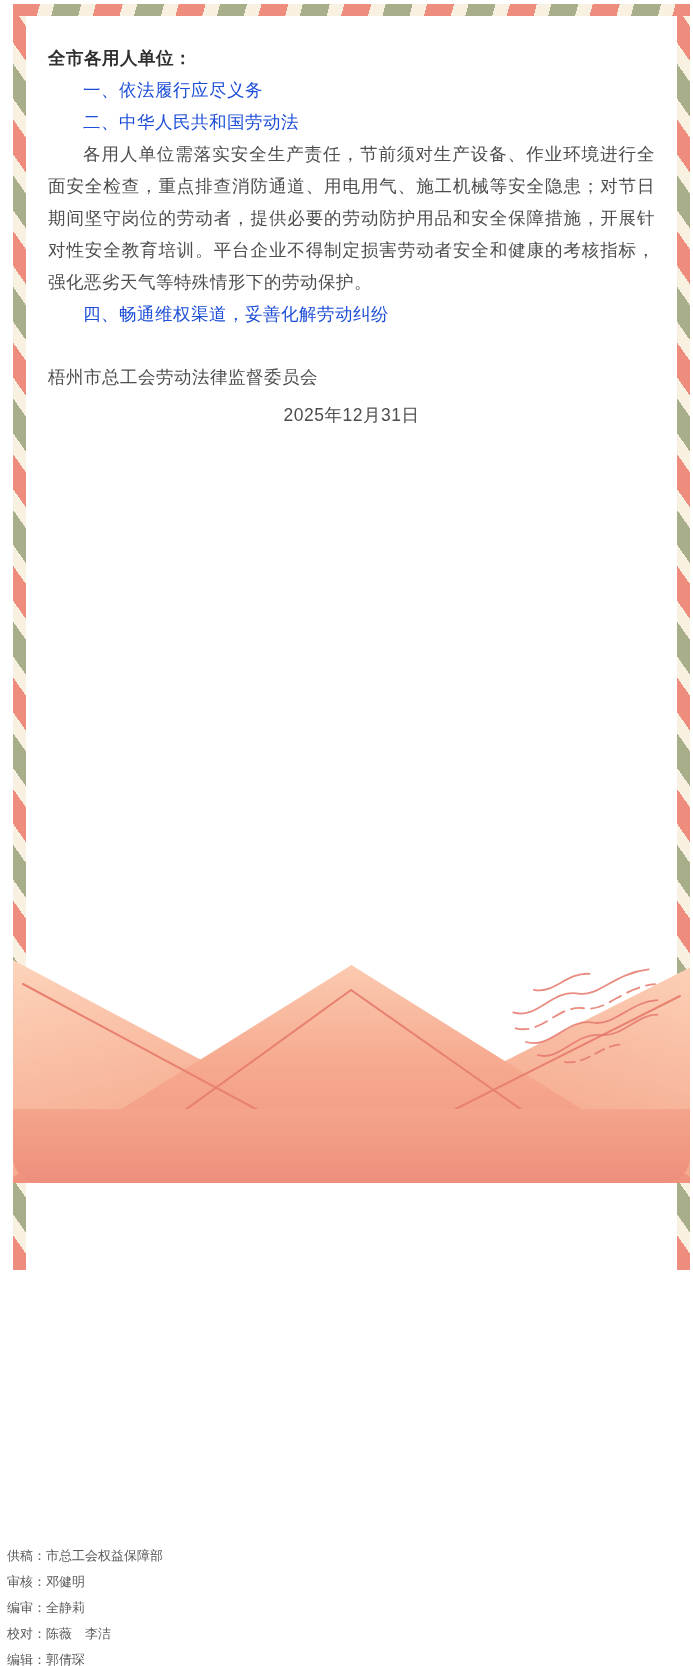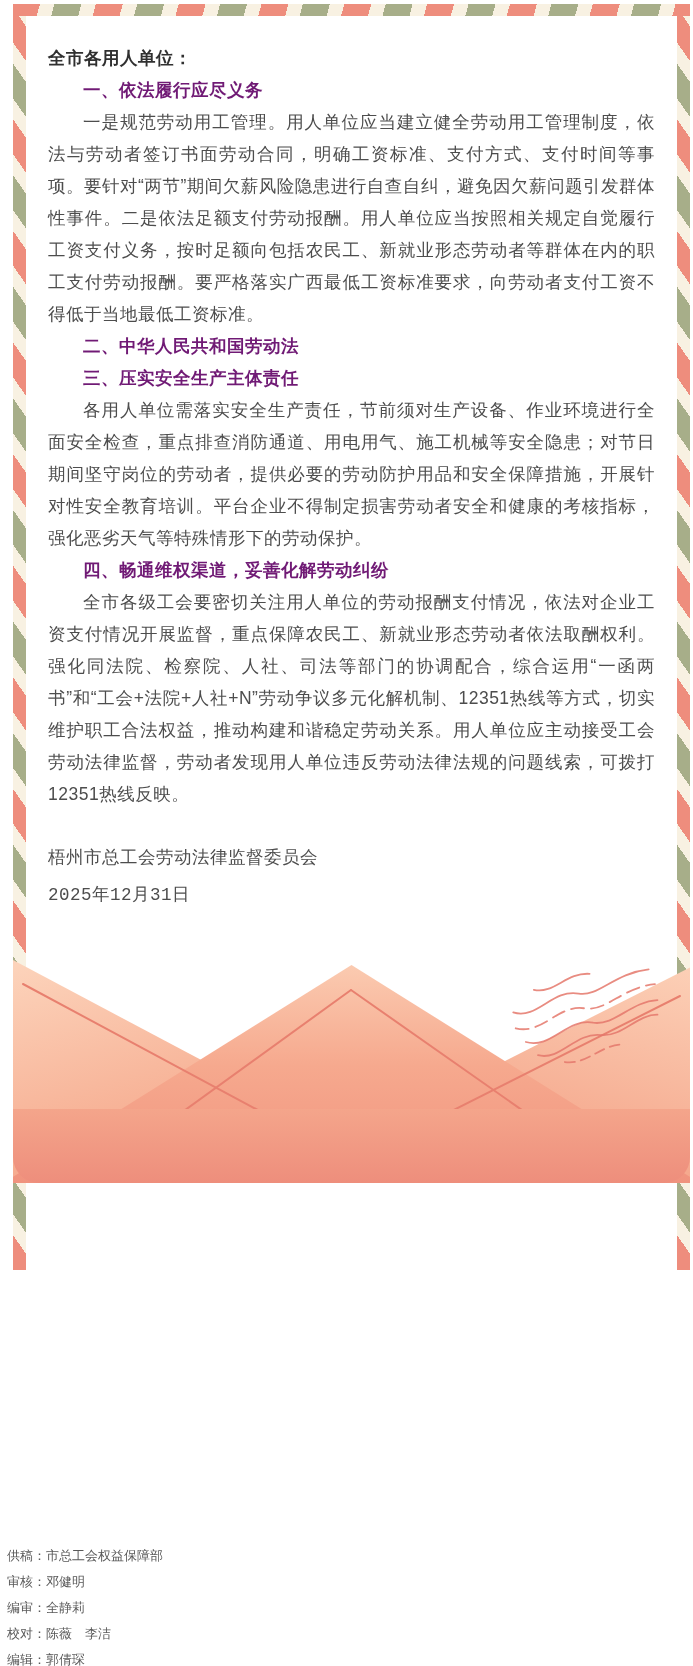--- a/index.html
+++ b/index.html
@@ -26,23 +26,23 @@
   .paper { position:absolute; left:13px; right:13px; top:12px; bottom:0; background:#ffffff; }
 
   
   .letter-body {
     position:relative; padding:26px 22px 0 22px;
     font-size:17.5px; line-height:32px; color:#4d4d4d;
     text-align:justify; letter-spacing:0.5px;
   }
   .salutation { font-weight:bold; color:#303030; }
   .para { text-indent:2em; }
-  .heading { text-indent:2em; font-weight:bold; color:#701a75; }
+  .heading { text-indent:2em; font-weight:normal; color:#1d4ed8; }
   .sign-org { margin-top:28px; text-align:left; line-height:38px; }
-  .sign-date { text-align:left; line-height:38px; position:relative; z-index:3;font-family:Liberation Mono, monospace; }
+  .sign-date { text-align:center; line-height:38px; position:relative; z-index:3; }
 
   
   .envelope { position:absolute; left:0; right:0; bottom:0; height:245px; z-index:2; pointer-events:none; }
   .flap { position:absolute; inset:0; }
   .flap-left {
     background:linear-gradient(165deg,#fdd8c0 0%,#f6ac90 55%,#f19780 100%);
     clip-path:polygon(0 9%, 62% 100%, 0 100%);
   }
   .flap-right {
     background:linear-gradient(195deg,#fdd5bc 0%,#f5a98e 55%,#f0937e 100%);
@@ -72,26 +72,23 @@
   <div class="card">
 
     <div class="stripe stripe-top"></div>
     <div class="stripe stripe-left"></div>
     <div class="stripe stripe-right"></div>
 
     <div class="paper">
       <div class="letter-body">
         <p class="salutation">全市各用人单位：</p>
         <p class="heading">一、依法履行应尽义务</p>
-        <p class="para">一是规范劳动用工管理。用人单位应当建立健全劳动用工管理制度，依法与劳动者签订书面劳动合同，明确工资标准、支付方式、支付时间等事项。要针对“两节”期间欠薪风险隐患进行自查自纠，避免因欠薪问题引发群体性事件。二是依法足额支付劳动报酬。用人单位应当按照相关规定自觉履行工资支付义务，按时足额向包括农民工、新就业形态劳动者等群体在内的职工支付劳动报酬。要严格落实广西最低工资标准要求，向劳动者支付工资不得低于当地最低工资标准。</p>
         <p class="heading">二、中华人民共和国劳动法</p>
-        <p class="heading">三、压实安全生产主体责任</p>
         <p class="para">各用人单位需落实安全生产责任，节前须对生产设备、作业环境进行全面安全检查，重点排查消防通道、用电用气、施工机械等安全隐患；对节日期间坚守岗位的劳动者，提供必要的劳动防护用品和安全保障措施，开展针对性安全教育培训。平台企业不得制定损害劳动者安全和健康的考核指标，强化恶劣天气等特殊情形下的劳动保护。</p>
         <p class="heading">四、畅通维权渠道，妥善化解劳动纠纷</p>
-        <p class="para">全市各级工会要密切关注用人单位的劳动报酬支付情况，依法对企业工资支付情况开展监督，重点保障农民工、新就业形态劳动者依法取酬权利。强化同法院、检察院、人社、司法等部门的协调配合，综合运用“一函两书”和“工会+法院+人社+N”劳动争议多元化解机制、12351热线等方式，切实维护职工合法权益，推动构建和谐稳定劳动关系。用人单位应主动接受工会劳动法律监督，劳动者发现用人单位违反劳动法律法规的问题线索，可拨打12351热线反映。</p>
         <p class="sign-org">梧州市总工会劳动法律监督委员会</p>
         <p class="sign-date">2025年12月31日</p>
       </div>
     </div>
 
     <div class="envelope">
       <div class="flap flap-left"></div>
       <div class="flap flap-right"></div>
       <div class="flap flap-center"></div>
 

